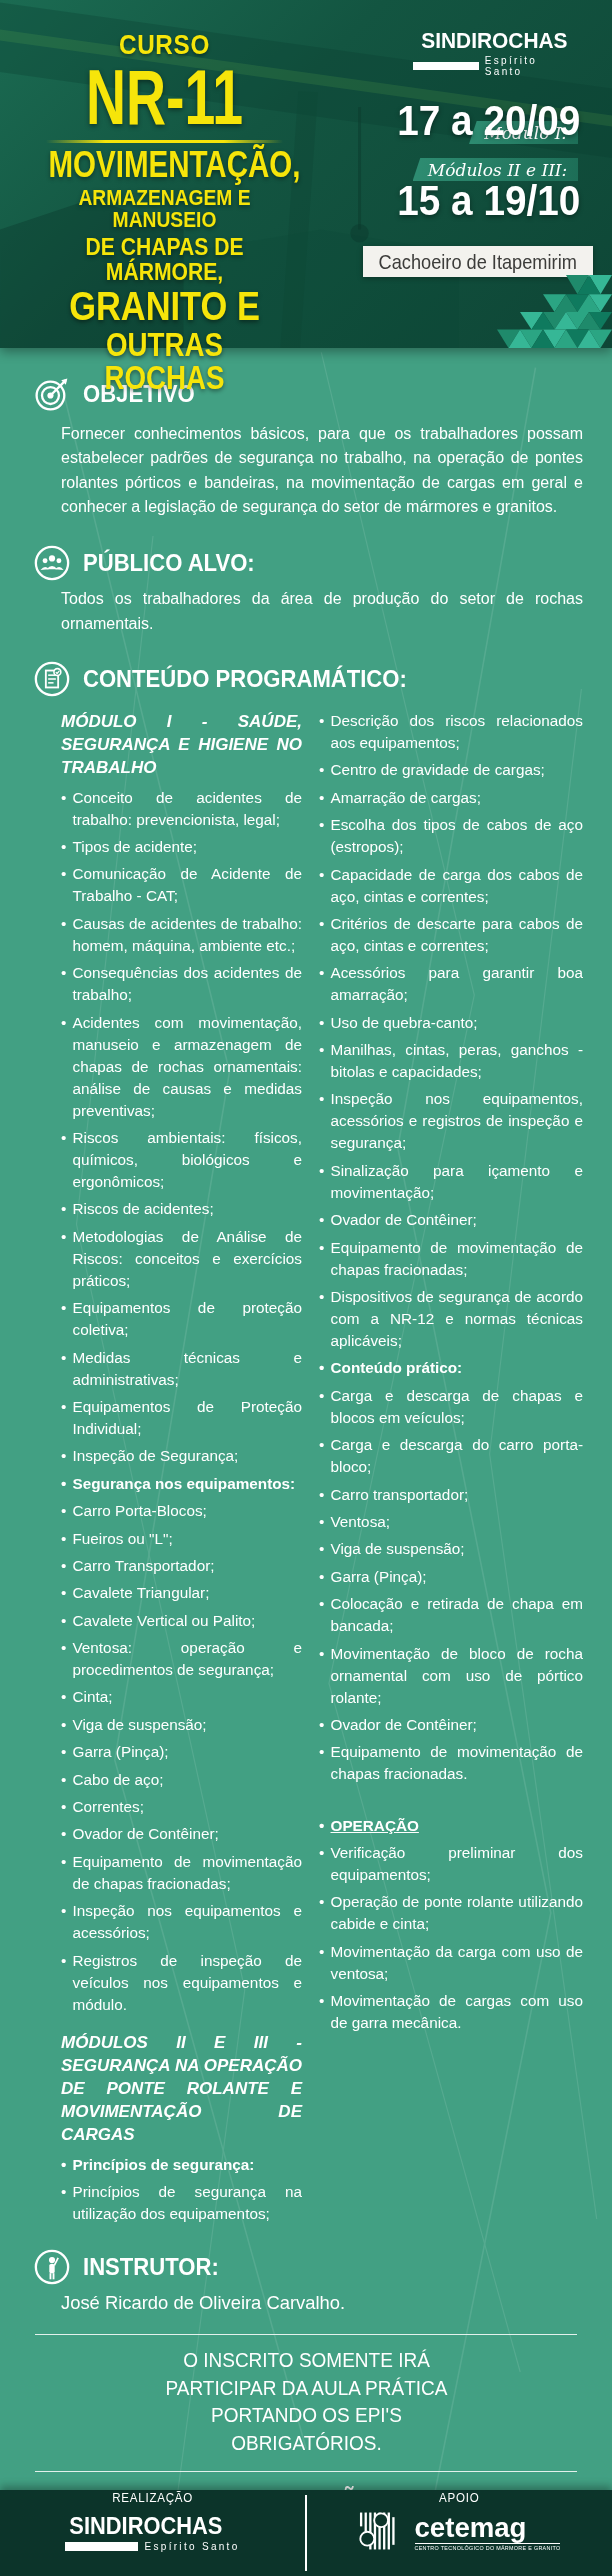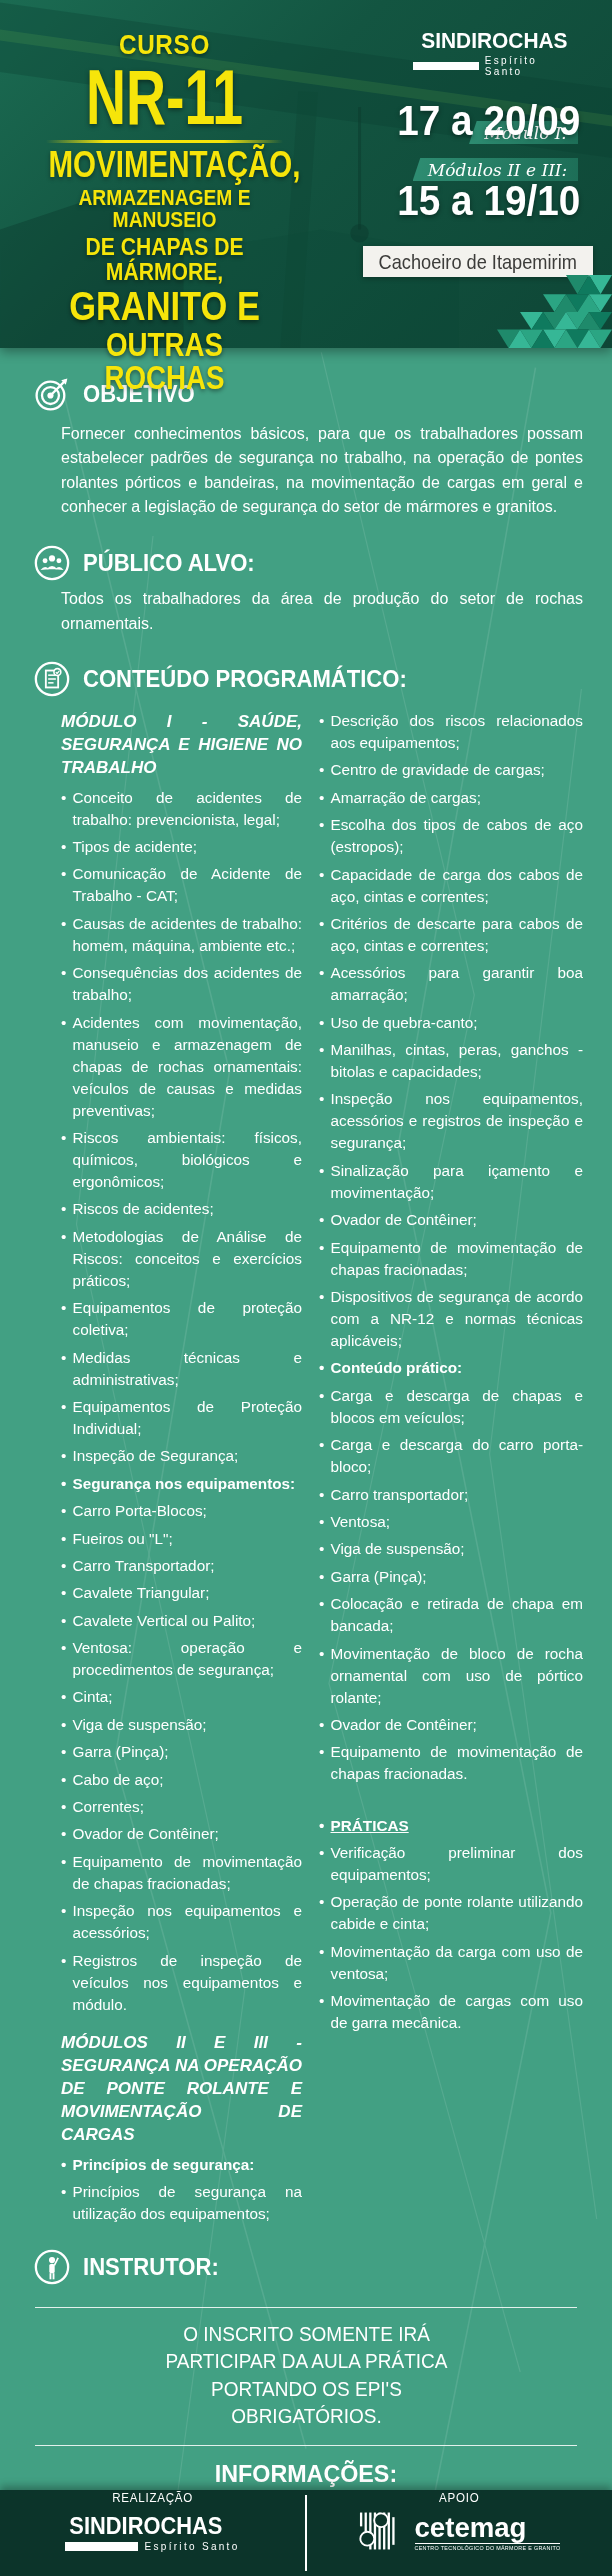--- a/index.html
+++ b/index.html
@@ -235,21 +235,21 @@
 
     <div class="cols">
       <div class="col-left">
 
       <div class="blk blk-heading">MÓDULO I - SAÚDE, SEGURANÇA E HIGIENE NO TRABALHO</div>
           <div class="blk blk-bullet">Conceito de acidentes de trabalho: prevencionista, legal;</div>
           <div class="blk blk-bullet">Tipos de acidente;</div>
           <div class="blk blk-bullet">Comunicação de Acidente de Trabalho - CAT;</div>
           <div class="blk blk-bullet">Causas de acidentes de trabalho: homem, máquina, ambiente etc.;</div>
           <div class="blk blk-bullet">Consequências dos acidentes de trabalho;</div>
-          <div class="blk blk-bullet">Acidentes com movimentação, manuseio e armazenagem de chapas de rochas ornamentais: veículos de causas e medidas preventivas;</div>
+          <div class="blk blk-bullet">Acidentes com movimentação, manuseio e armazenagem de chapas de rochas ornamentais: análise de causas e medidas preventivas;</div>
           <div class="blk blk-bullet">Riscos ambientais: físicos, químicos, biológicos e ergonômicos;</div>
           <div class="blk blk-bullet">Riscos de acidentes;</div>
           <div class="blk blk-bullet">Metodologias de Análise de Riscos: conceitos e exercícios práticos;</div>
           <div class="blk blk-bullet">Equipamentos de proteção coletiva;</div>
           <div class="blk blk-bullet">Medidas técnicas e administrativas;</div>
           <div class="blk blk-bullet">Equipamentos de Proteção Individual;</div>
           <div class="blk blk-bullet">Inspeção de Segurança;</div>
           <div class="blk blk-bullet-strong">Segurança nos equipamentos:</div>
           <div class="blk blk-bullet">Carro Porta-Blocos;</div>
           <div class="blk blk-bullet">Fueiros ou "L";</div>
@@ -291,39 +291,40 @@
           <div class="blk blk-bullet">Carga e descarga do carro porta-bloco;</div>
           <div class="blk blk-bullet">Carro transportador;</div>
           <div class="blk blk-bullet">Ventosa;</div>
           <div class="blk blk-bullet">Viga de suspensão;</div>
           <div class="blk blk-bullet">Garra (Pinça);</div>
           <div class="blk blk-bullet">Colocação e retirada de chapa em bancada;</div>
           <div class="blk blk-bullet">Movimentação de bloco de rocha ornamental com uso de pórtico rolante;</div>
           <div class="blk blk-bullet">Ovador de Contêiner;</div>
           <div class="blk blk-bullet">Equipamento de movimentação de chapas fracionadas.</div>
           <div class="blk blk-gap"></div>
-          <div class="blk blk-bullet-underline">PRÁTICAS</div>
+          <div class="blk blk-bullet-underline">OPERAÇÃO</div>
           <div class="blk blk-bullet">Verificação preliminar dos equipamentos;</div>
           <div class="blk blk-bullet">Operação de ponte rolante utilizando cabide e cinta;</div>
           <div class="blk blk-bullet">Movimentação da carga com uso de ventosa;</div>
           <div class="blk blk-bullet">Movimentação de cargas com uso de garra mecânica.</div>
         </div>
     </div>
 
     <div class="sec-head" style="margin-top:17px;">
       <svg class="sec-icon" viewBox="0 0 52 52">
         <circle cx="26" cy="26" r="21" fill="none" stroke="#fff" stroke-width="3"></circle>
         <circle cx="26" cy="17" r="4" fill="#fff"></circle>
         <rect x="22.5" y="22" width="7" height="12" rx="2" fill="#fff"></rect>
         <line x1="24" y1="34" x2="24" y2="42" stroke="#fff" stroke-width="2.4"></line>
         <line x1="28" y1="34" x2="28" y2="42" stroke="#fff" stroke-width="2.4"></line>
         <line x1="29" y1="24" x2="34" y2="14" stroke="#fff" stroke-width="2.2"></line>
       </svg>
       <div class="sec-title">INSTRUTOR:</div>
     </div>
+    <div class="instructor-name">José Ricardo de Oliveira Carvalho.</div>
 
     <div class="notice">
       <div class="notice-text">O INSCRITO SOMENTE IRÁ PARTICIPAR DA AULA PRÁTICA PORTANDO OS EPI'S OBRIGATÓRIOS.</div>
     </div>
 
     <div class="info-title">INFORMAÇÕES:</div>
 
     <div class="boxes">
 
       <div class="ibox">

